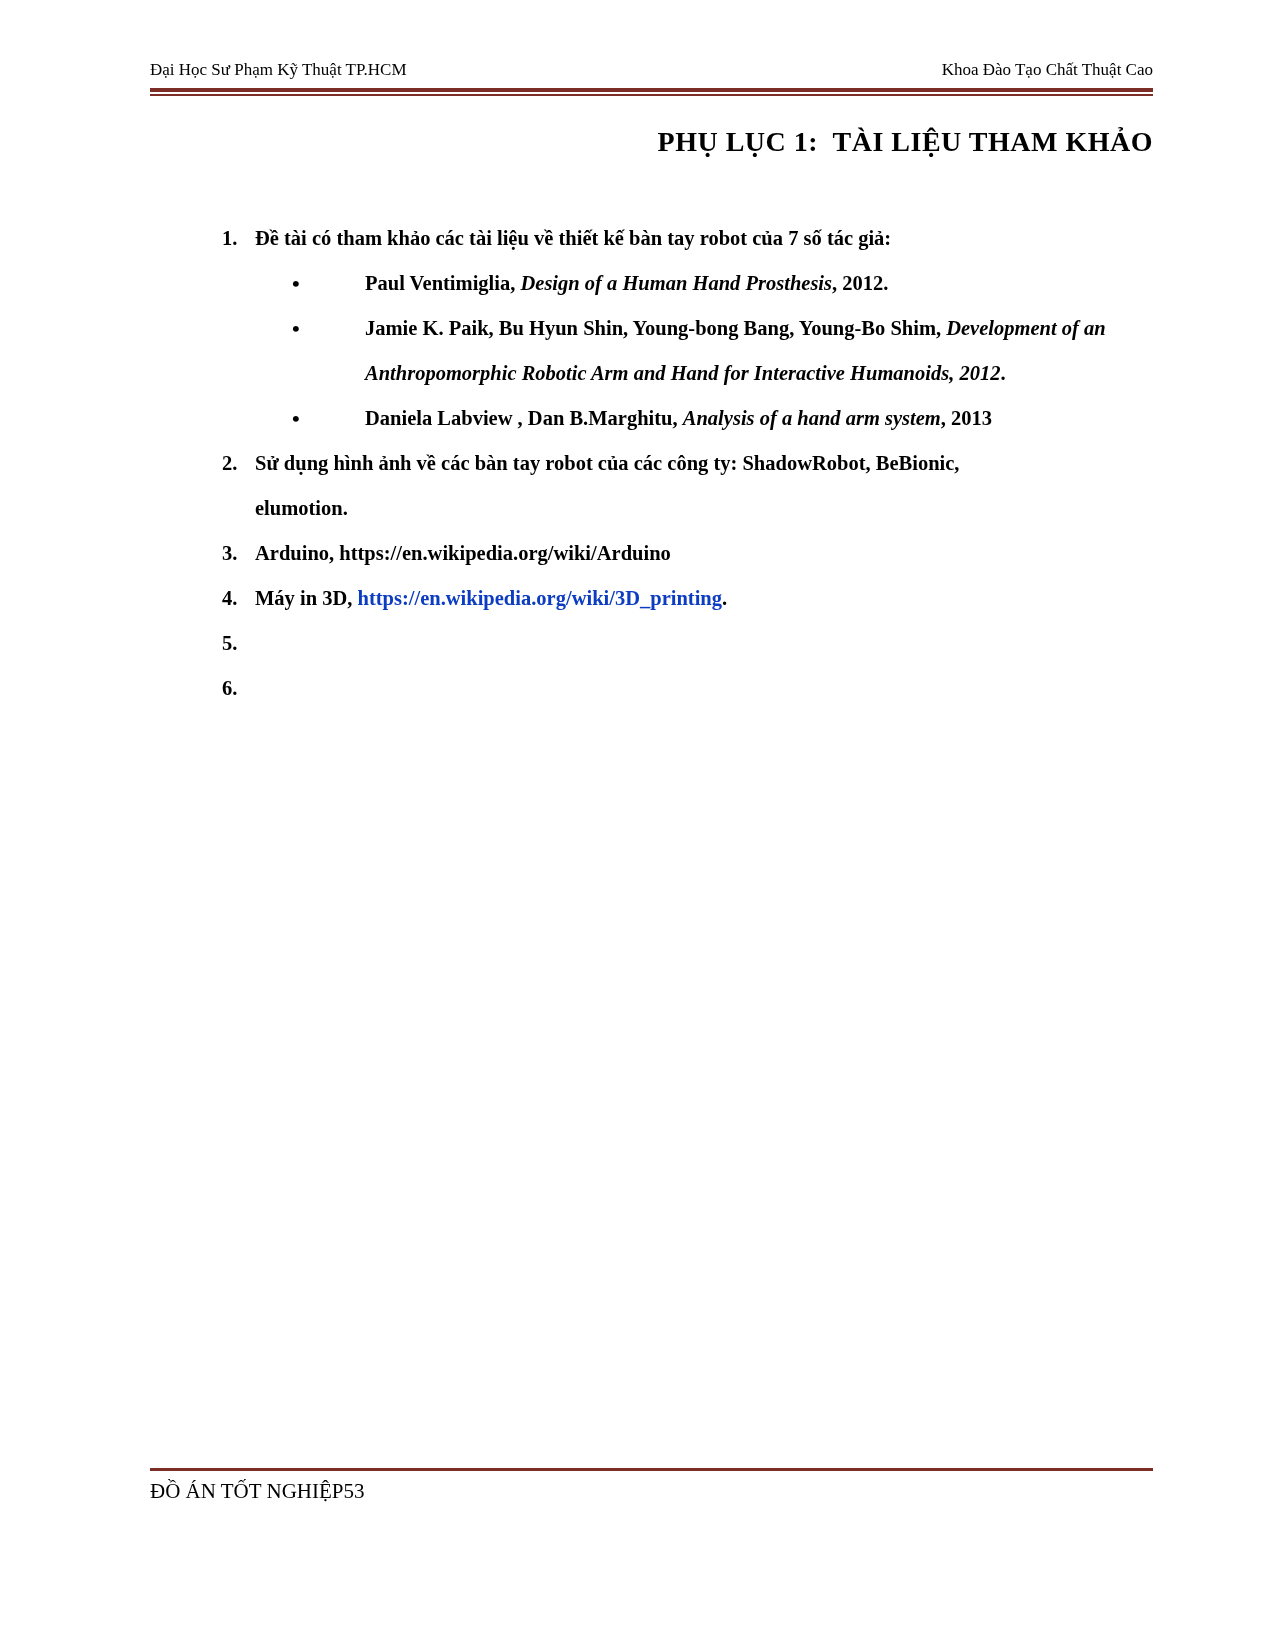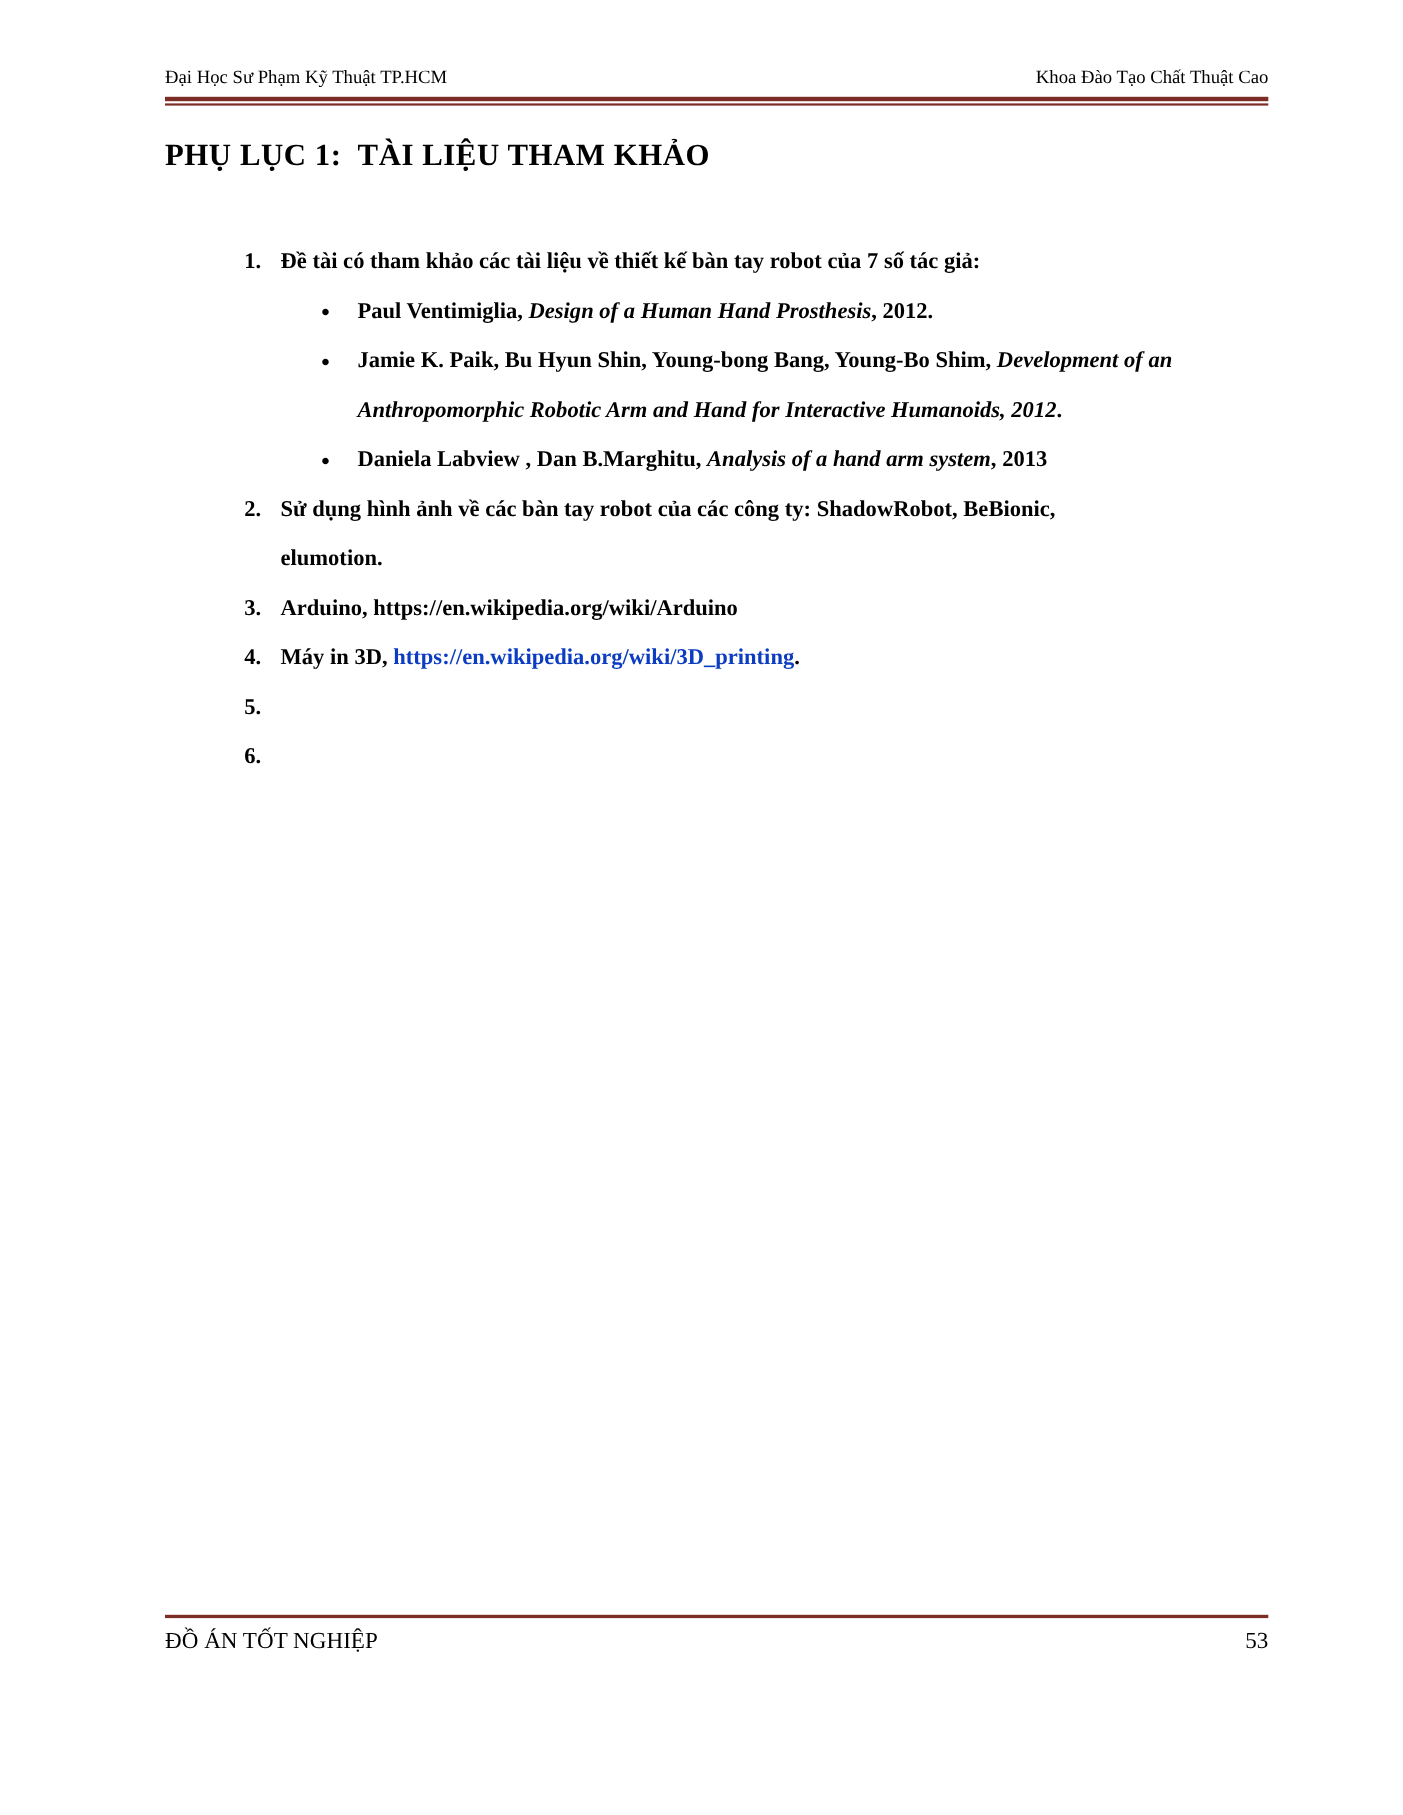--- a/index.html
+++ b/index.html
@@ -18,53 +18,53 @@
     display: flex; justify-content: space-between; align-items: baseline;
     font-size: 17px; line-height: 28px;
   }
   .header-rule { margin-top: 4px; }
   .rule-thick { height: 4px; background: var(--rule, #7b2d26); }
   .rule-thin  { height: 2px; background: var(--rule, #7b2d26); margin-top: 2px; }
 
   
   .doc-title {
     margin-top: 30px;
-    text-align: left;
+    text-align: right;
     font-size: 28px;
     font-weight: bold;
     letter-spacing: 0.5px;
     white-space: pre-wrap;
   }
 
   
   .ref-list {
     margin-top: 58px;
     font-size: 20.5px;
     font-weight: bold;
     line-height: 45px;
   }
   .item { display: flex; }
   .item .num  { width: 33px; flex: none; margin-left: 72px; }
   .item .body { max-width: 780px; }
   .bullet { display: flex; }
   .bullet .dot  { width: 33px; flex: none; margin-left: 142px; font-size: 22px; }
-  .bullet .body { max-width: 780px; }
+  .bullet .body { max-width: 780px; margin-left: 40px; }
   .it { font-style: italic; }
   a.link {
     color: var(--link, #0563c1);
     font-weight: bold;
     cursor: pointer;
     word-break: break-all;
   }
 
   
   .footer { position: absolute; left: 150px; right: 122px; top: 1468px; }
   .footer-rule { height: 3px; background: var(--rule, #7b2d26); }
   .footer-row {
-    display: flex; justify-content: space-between; align-items: baseline;
+    display: flex; align-items: baseline;
     font-size: 21px; margin-top: 8px;
   }
 </style>
 </head>
 <body>
 
 <div class="page">
 
   <div class="header-row">
     <span>Đại Học Sư Phạm Kỹ Thuật TP.HCM</span>

